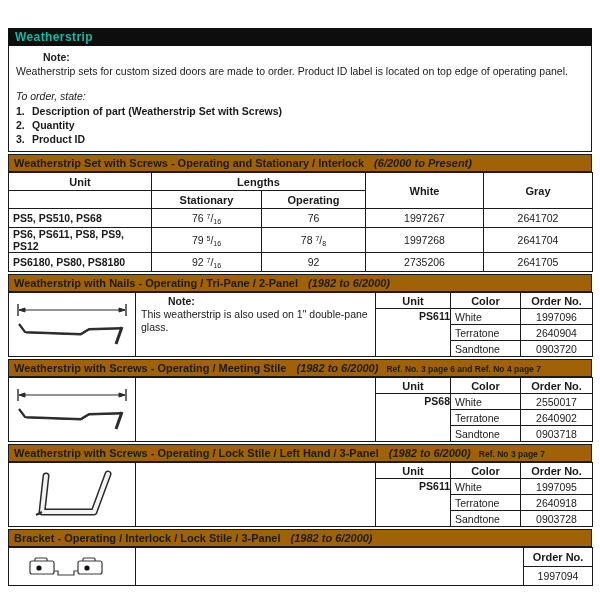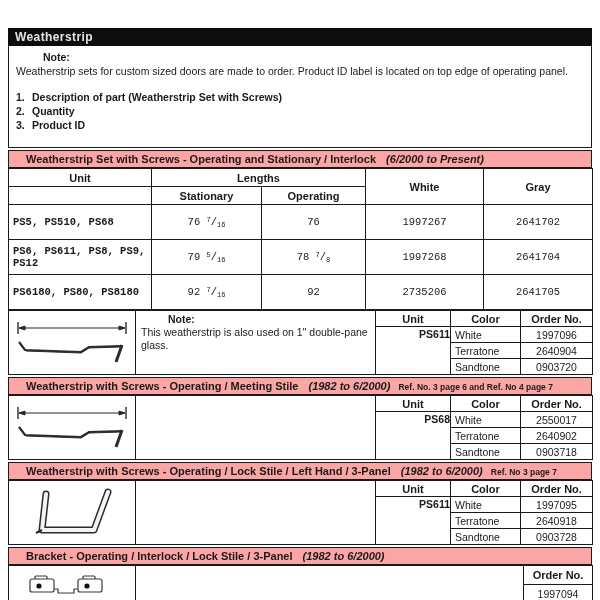--- a/index.html
+++ b/index.html
@@ -1,49 +1,49 @@
 <!DOCTYPE html>
 <html><head>
 <meta charset="utf-8">
 <style>
   * { margin:0; padding:0; box-sizing:border-box; }
   html,body { width:600px; height:600px; background:#ffffff; }
   body { font-family:"Liberation Sans","DejaVu Sans",sans-serif; color:#1a1a1a; }
   .page { width:584px; margin:28px 8px 0 8px; }
 
   .title-bar {
-    background:#0d0d0d; color:#e5e5e5; height:18px; line-height:18px;
+    background:#0d0d0d; color:#14b8a6; height:18px; line-height:18px;
     font-size:12px; font-weight:bold; padding-left:7px; letter-spacing:.4px;
   }
   .note-box {
     border:1px solid #1a1a1a; border-top:none; min-height:102px;
     padding:4px 7px 5px 7px; font-size:10.5px; line-height:14px;
   }
   .bold { font-weight:bold;margin-left:27px; }
   .italic { font-style:italic; }
   .note-gap { height:11px; }
   .steps { margin-top:1px; }
   .step { display:flex; font-weight:bold; }
   .step .n { width:16px; }
 
   .sec-header {
-    margin-top:2px; background:#fca5a5; border:1px solid #1a1a1a;
-    height:18px; line-height:16px; padding-left:17px; font-size:11px;
+    margin-top:2px; background:#a16207; border:1px solid #1a1a1a;
+    height:18px; line-height:16px; padding-left:5px; font-size:11px;
     white-space:nowrap; overflow:hidden;
   }
   .sec-title { font-weight:bold; }
   .sec-date { font-weight:bold; font-style:italic; margin-left:7px; }
   .sec-ref { font-size:8.5px; font-weight:600; margin-left:5px; }
 
   table { border-collapse:collapse; table-layout:fixed; width:584px; }
   td, th { border:1px solid #1a1a1a; font-size:10.5px; overflow:hidden; }
   th { font-weight:bold; font-size:11px; text-align:center; }
 
   .t1 tr { height:18px; }
-  .t1 tr.data { height:35px;font-family:Liberation Mono, monospace; }
+  .t1 tr.data { height:19px; }
   .t1 .unit { font-weight:bold; text-align:left; padding-left:4px; font-size:10.5px; }
   .num { text-align:center; }
   .fr sup { font-size:7px; vertical-align:3px; }
   .fr sub { font-size:7px; vertical-align:-2px; }
 
   .t2 tr { height:16px; }
   .t2 .imgcell, .t5 .imgcell { vertical-align:middle; text-align:center; background:#fff; }
   .t2 .midcell { vertical-align:top; padding:2px 5px; font-size:10.5px; line-height:13px; }
   .t2 .unitcell { font-weight:bold; vertical-align:top; padding:1px 0 0 4px; text-align:right; }
   .t2 .colorcell { text-align:left; padding-left:4px; }
@@ -54,20 +54,21 @@
 <body>
 
 <div class="page">
 
   <div class="title-bar">Weatherstrip</div>
 
   <div class="note-box">
     <div class="bold">Note:</div>
     <div>Weatherstrip sets for custom sized doors are made to order. Product ID label is located on top edge of operating panel.</div>
     <div class="note-gap"></div>
+    <div class="italic">To order, state:</div>
     <div class="steps">
       <div class="step">
           <span class="n">1.</span>
           <span>Description of part (Weatherstrip Set with Screws)</span>
         </div>
       <div class="step">
           <span class="n">2.</span>
           <span>Quantity</span>
         </div>
       <div class="step">
@@ -118,20 +119,24 @@
     <tr class="data">
       <td class="unit">PS6180, PS80, PS8180</td>
       <td class="num"><span>92</span> <span class="fr"><sup>7</sup>/<sub>16</sub></span></td>
       <td class="num"><span>92</span> </td>
       <td class="num">2735206</td>
       <td class="num">2641705</td>
     </tr>
   </tbody>
     </table>
 
+  <div class="sec-header">
+    <span class="sec-title">Weatherstrip with Nails - Operating / Tri-Pane / 2-Panel</span>
+    <span class="sec-date">(1982 to 6/2000)</span>
+  </div>
   <table class="t2">
     <colgroup>
         <col style="width:127px">
         <col style="width:240px">
         <col style="width:75px">
         <col style="width:70px">
         <col style="width:72px">
       </colgroup>
     <tbody>
         <tr>

